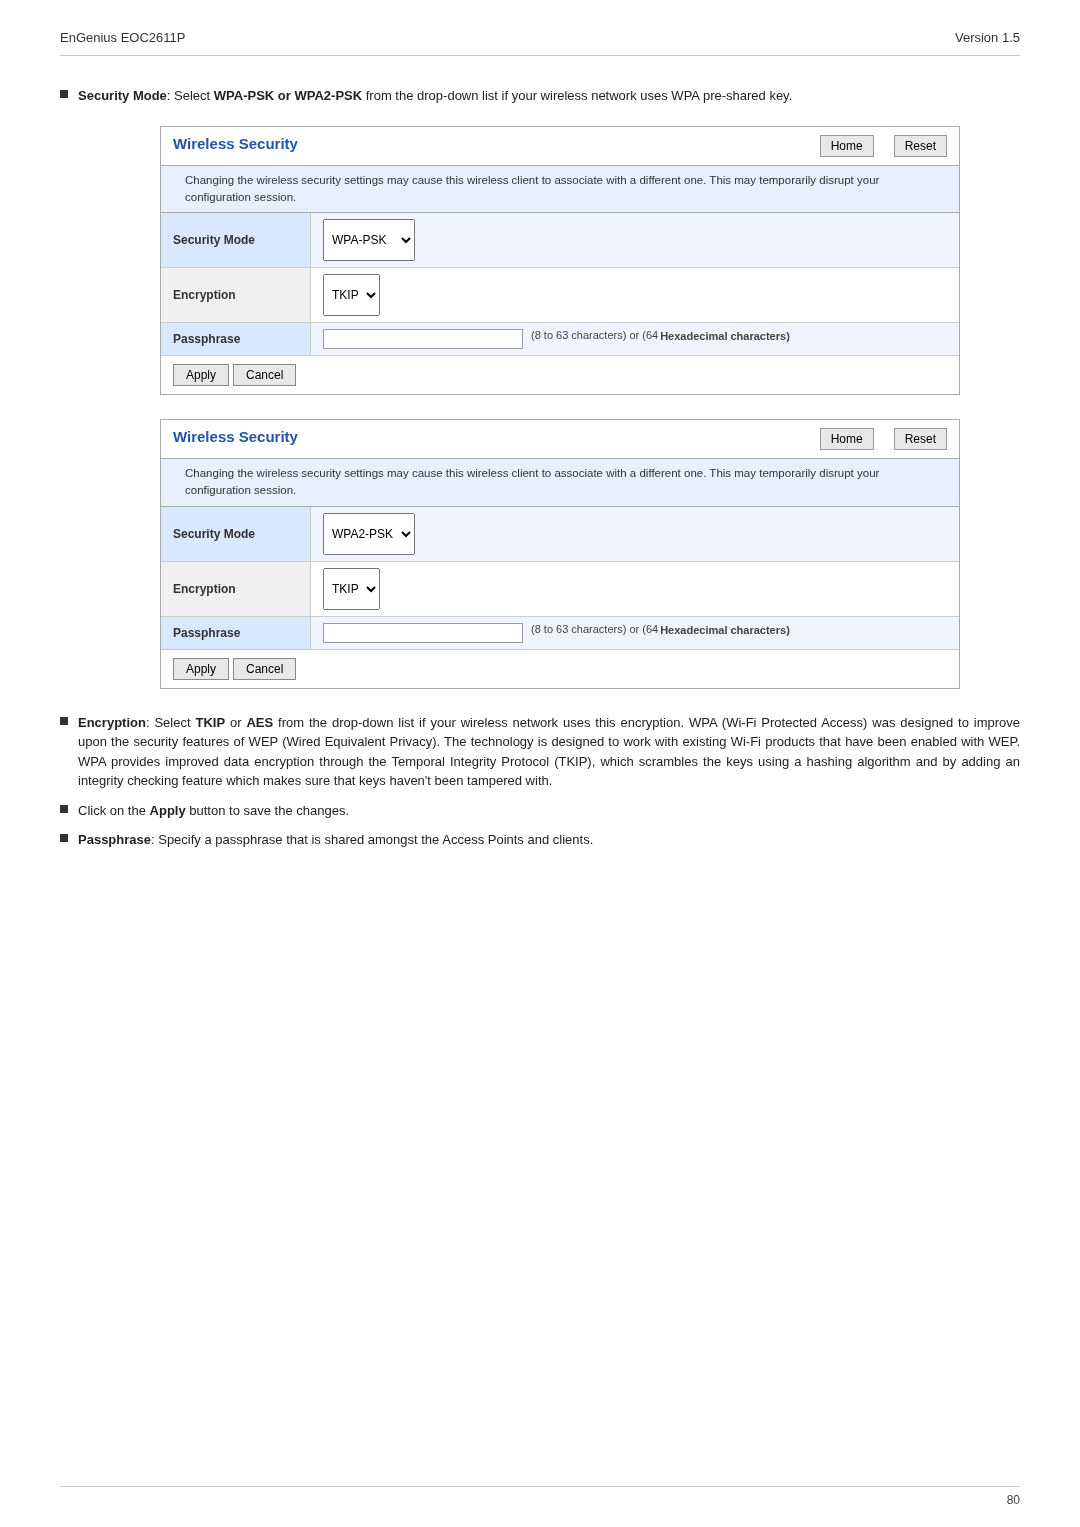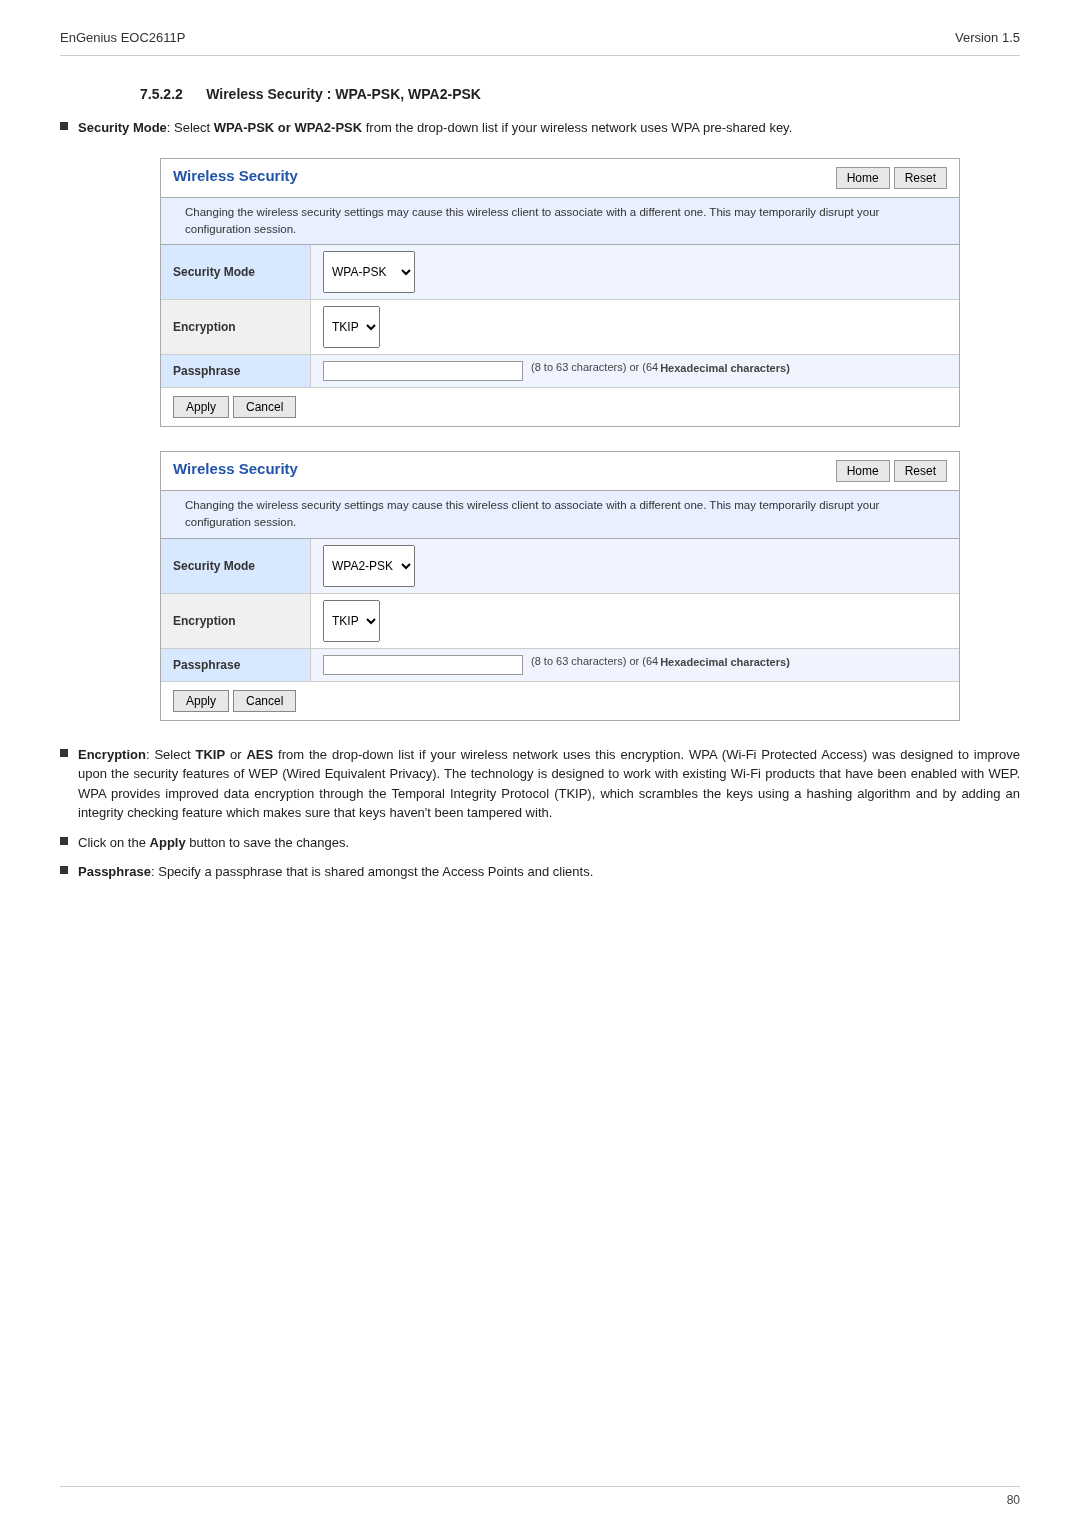--- a/index.html
+++ b/index.html
@@ -85,21 +85,21 @@
     }
 
     .ws-panel-title {
       font-size: 15px;
       font-weight: bold;
       color: #2255aa;
     }
 
     .ws-panel-buttons {
       display: flex;
-      gap: 4px;
+      gap: 20px;
     }
 
     .ws-btn {
       padding: 3px 10px;
       font-size: 12px;
       background: #e8e8e8;
       border: 1px solid #999;
       cursor: pointer;
     }
 
@@ -222,25 +222,20 @@
 </head>
 <body>
 
 <div class="page-wrapper">
 
   <div class="page-header">
     <span class="page-header-left">EnGenius   EOC2611P</span>
     <span class="page-header-right">Version 1.5</span>
   </div>
 
-  <div class="section-heading">
-    <span>7.5.2.2</span>
-    &nbsp;&nbsp;&nbsp;&nbsp;
-    <span>Wireless Security : WPA-PSK, WPA2-PSK</span>
-  </div>
 
   <ul class="bullet-list">
     <li>
       <span class="bullet-square"></span>
       <span>
         <strong>Security Mode</strong>: Select <strong>WPA-PSK or WPA2-PSK</strong> from the drop-down list if your wireless network uses WPA pre-shared key.
       </span>
     </li>
   </ul>
 

